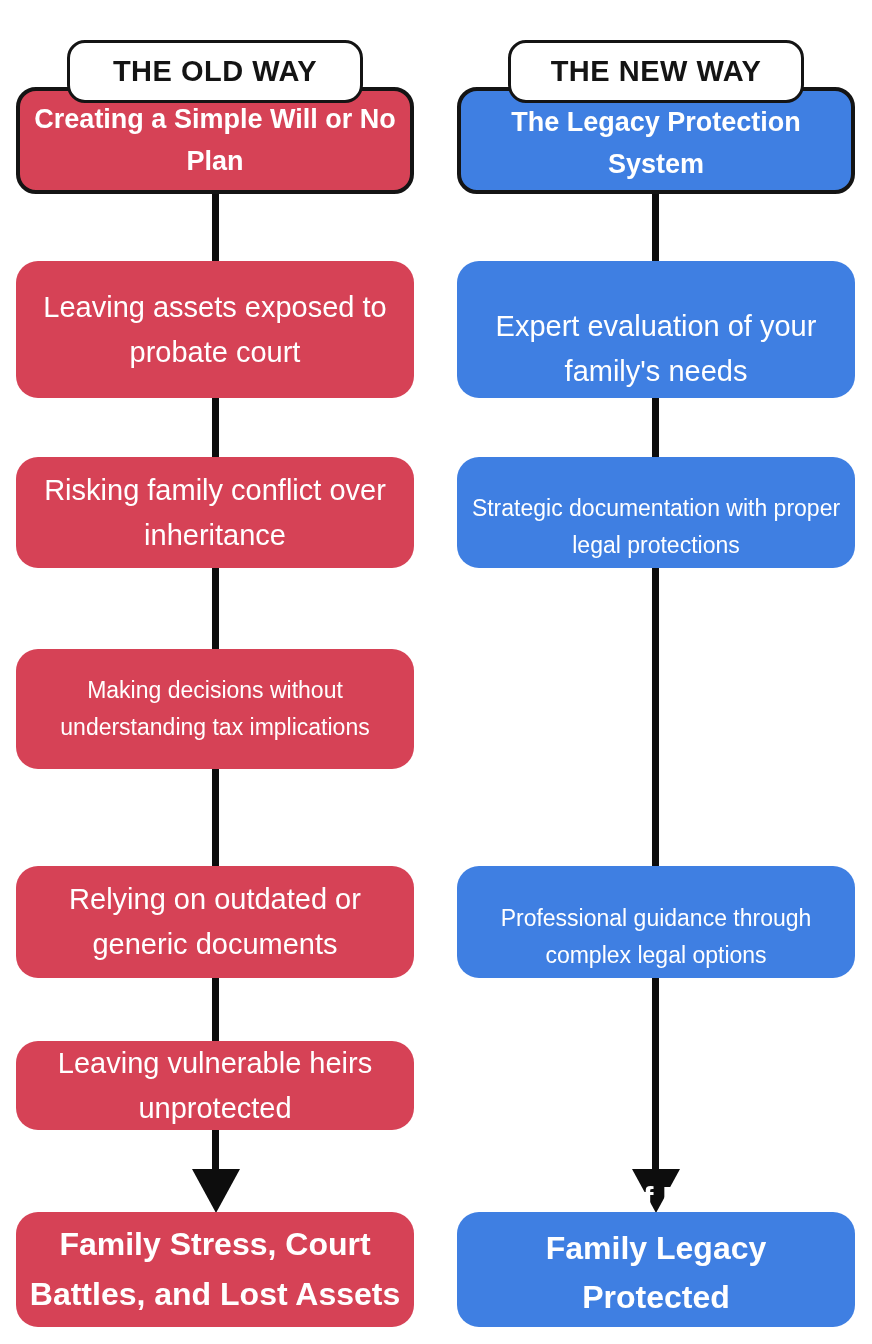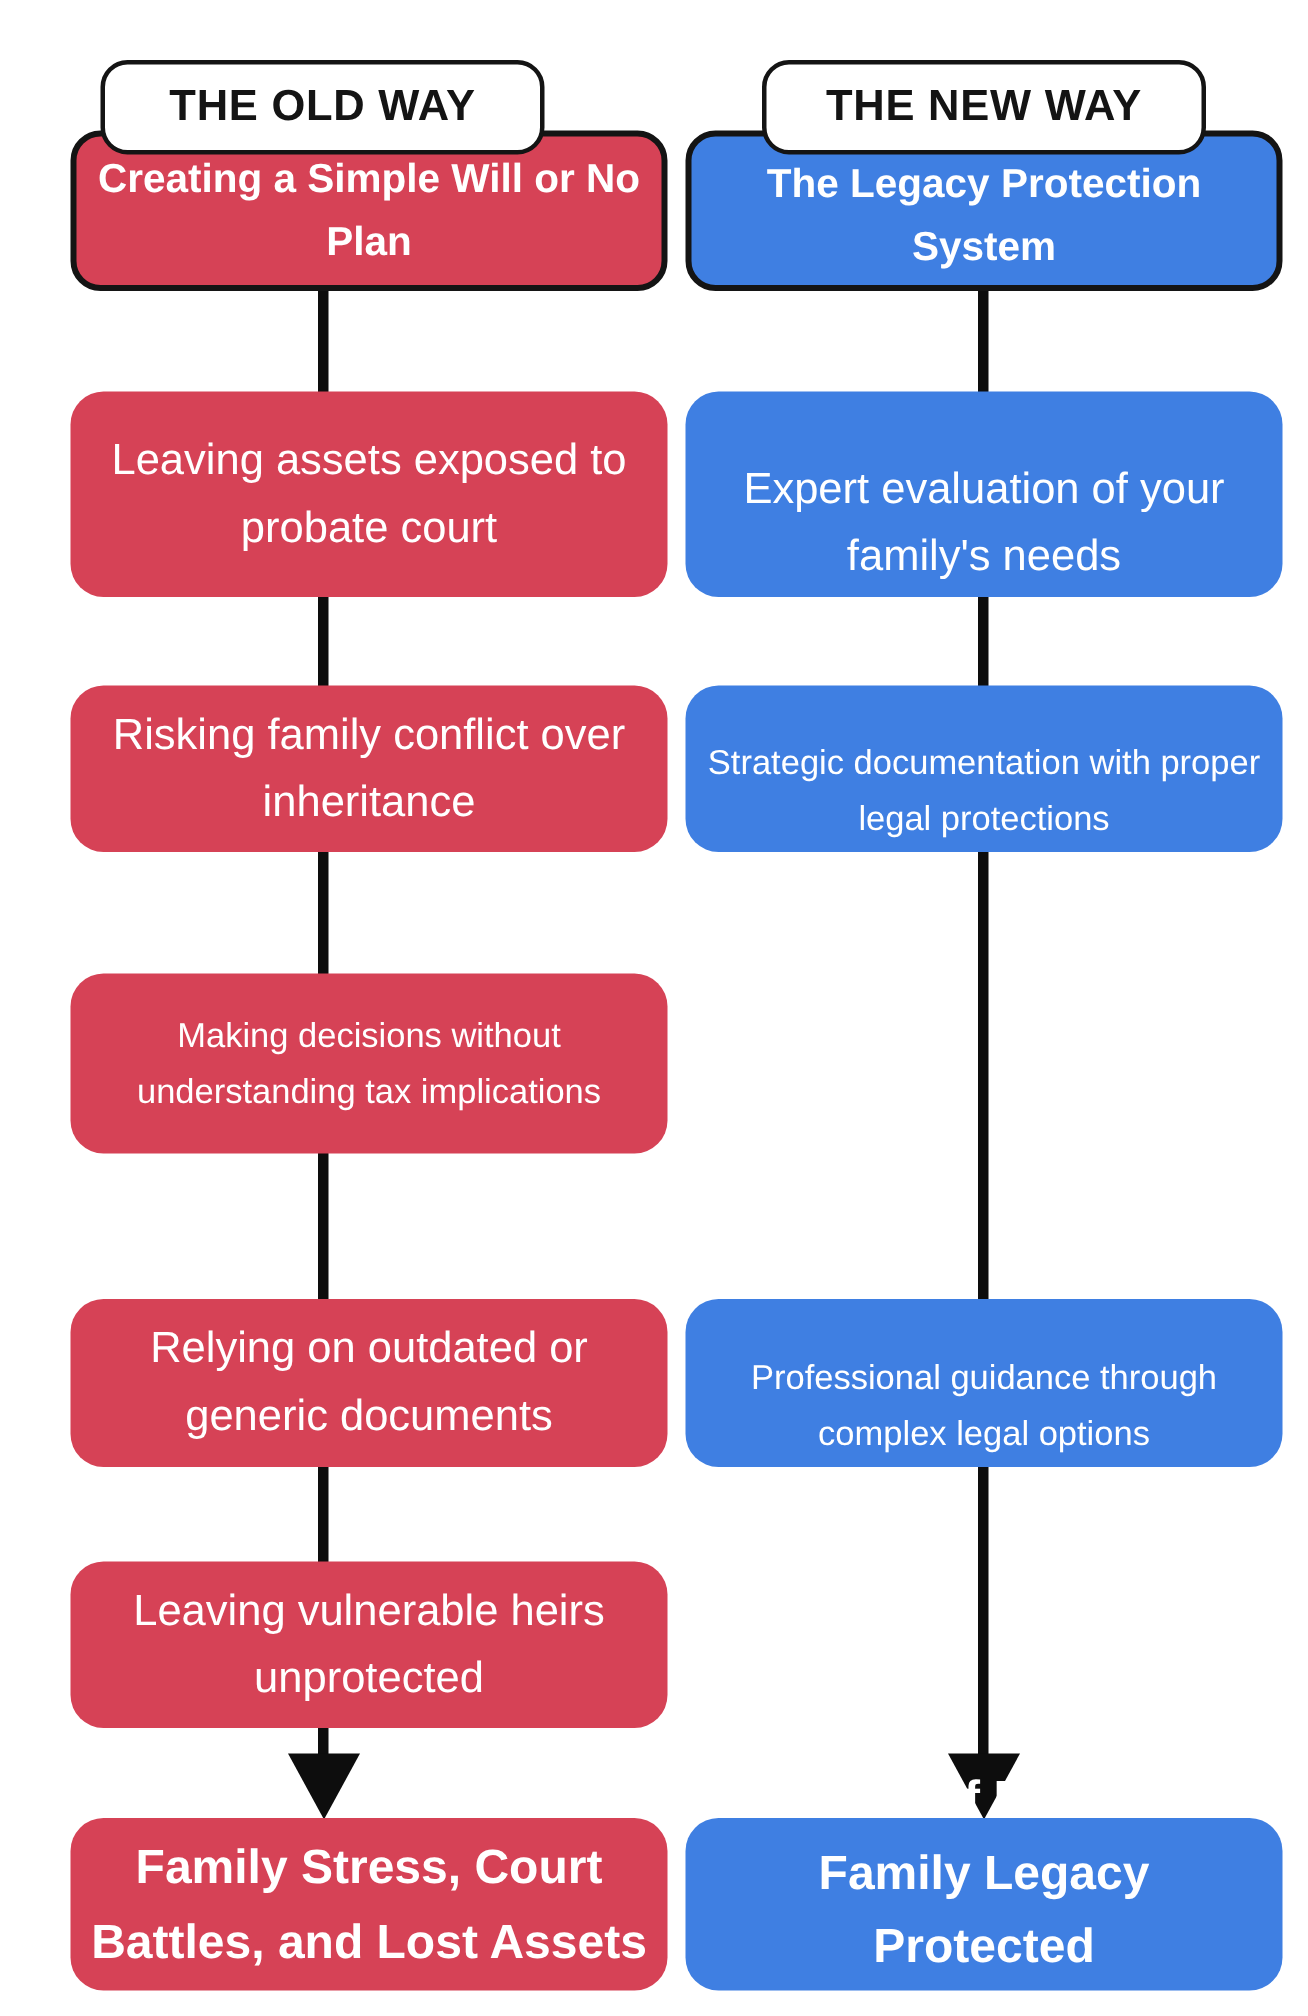--- a/index.html
+++ b/index.html
@@ -52,21 +52,21 @@
     position: absolute;
     display: flex;
     align-items: center;
     justify-content: center;
     text-align: center;
     border-radius: 22px;
     color: var(--text-on-accent);
     padding: 4px 12px;
     z-index: 1;
   }
-  .box.red  { background: var(--old-accent); margin-left: 31px; }
+  .box.red  { background: var(--old-accent); }
   .box.blue { background: var(--new-accent); }
 
   .col-old .box { left: 16px;  width: 398px; }
   .col-new .box { left: 457px; width: 398px; align-items: flex-end; }
 
   .header-pill {
     position: absolute;
     top: 28px;
     width: 296px;
     height: 63px;
@@ -106,21 +106,21 @@
     font-weight: bold;
     font-size: 32px;
     line-height: 1.55;
   }
 
   
   .row-1 { top: 261px;  height: 137px; }
   .row-2 { top: 457px;  height: 111px; }
   .row-3 { top: 649px;  height: 120px; }
   .row-4 { top: 866px;  height: 112px; }
-  .row-5 { top: 1041px; height: 111px; }
+  .row-5 { top: 1041px; height: 89px; }
 </style>
 </head>
 <body>
 
 <div class="canvas">
 
   <div class="vline old"></div>
   <div class="vline new"></div>
   <div class="arrowhead old"></div>
   <div class="arrowhead new"></div>

